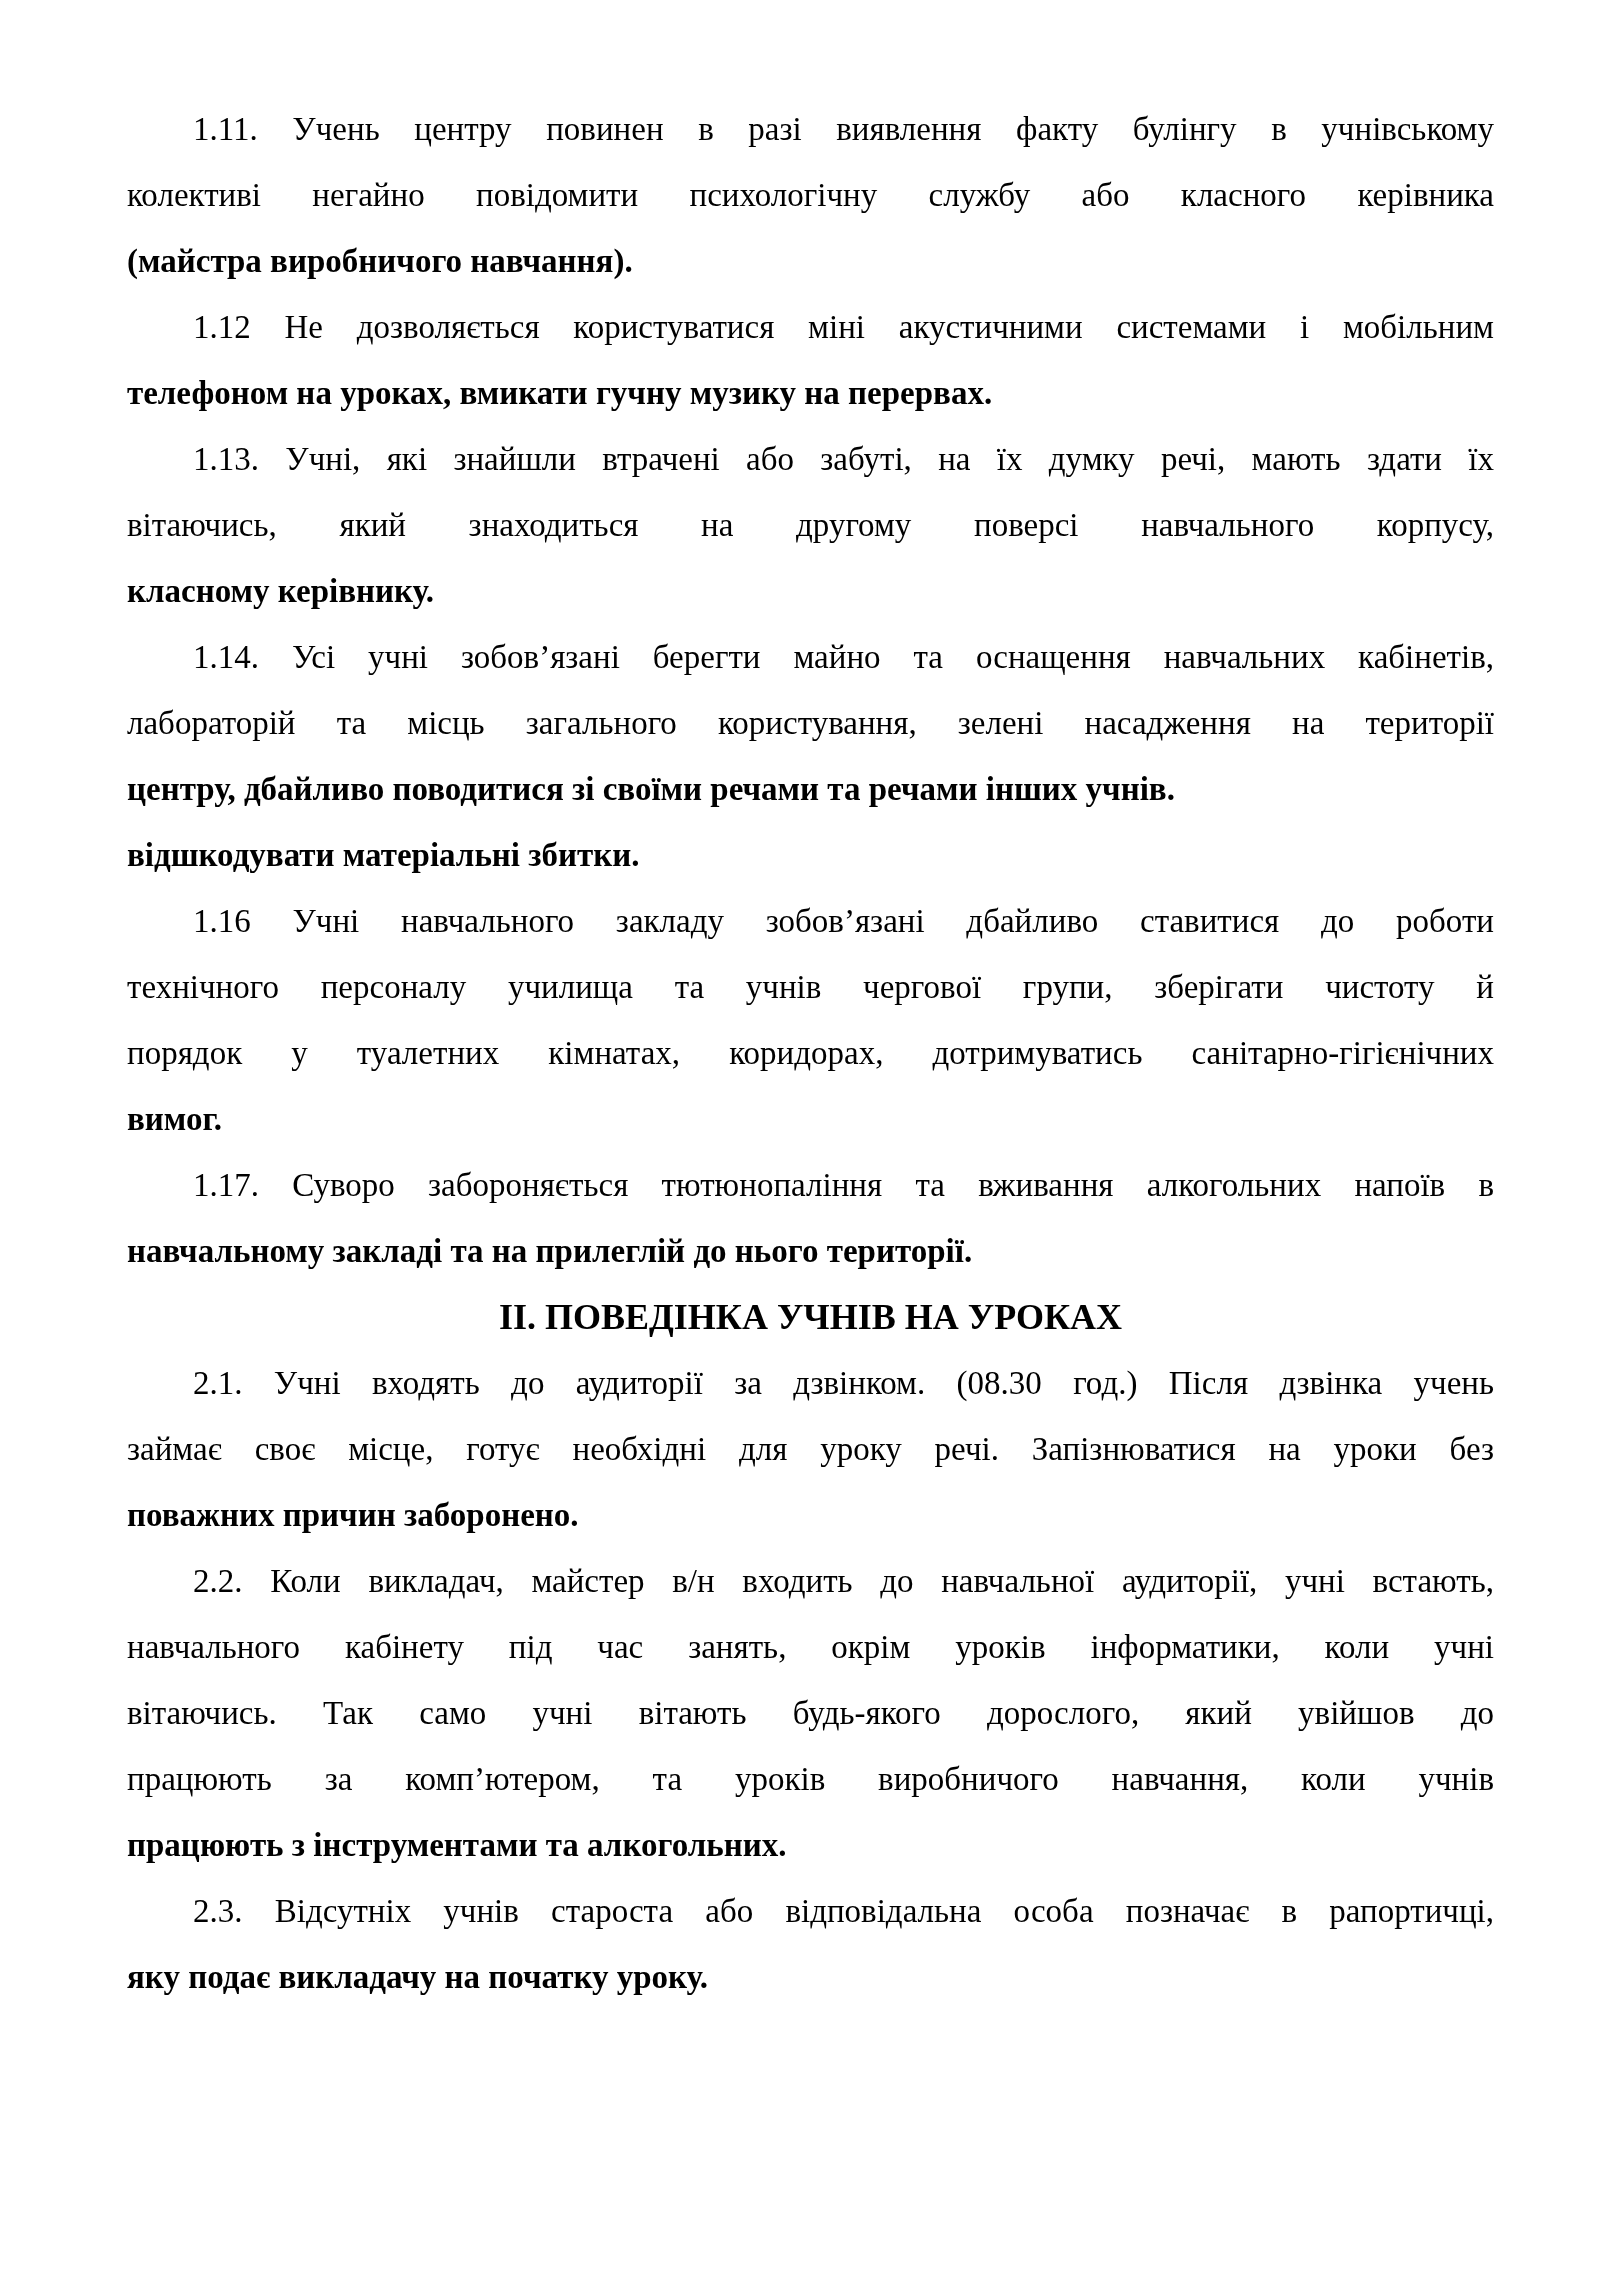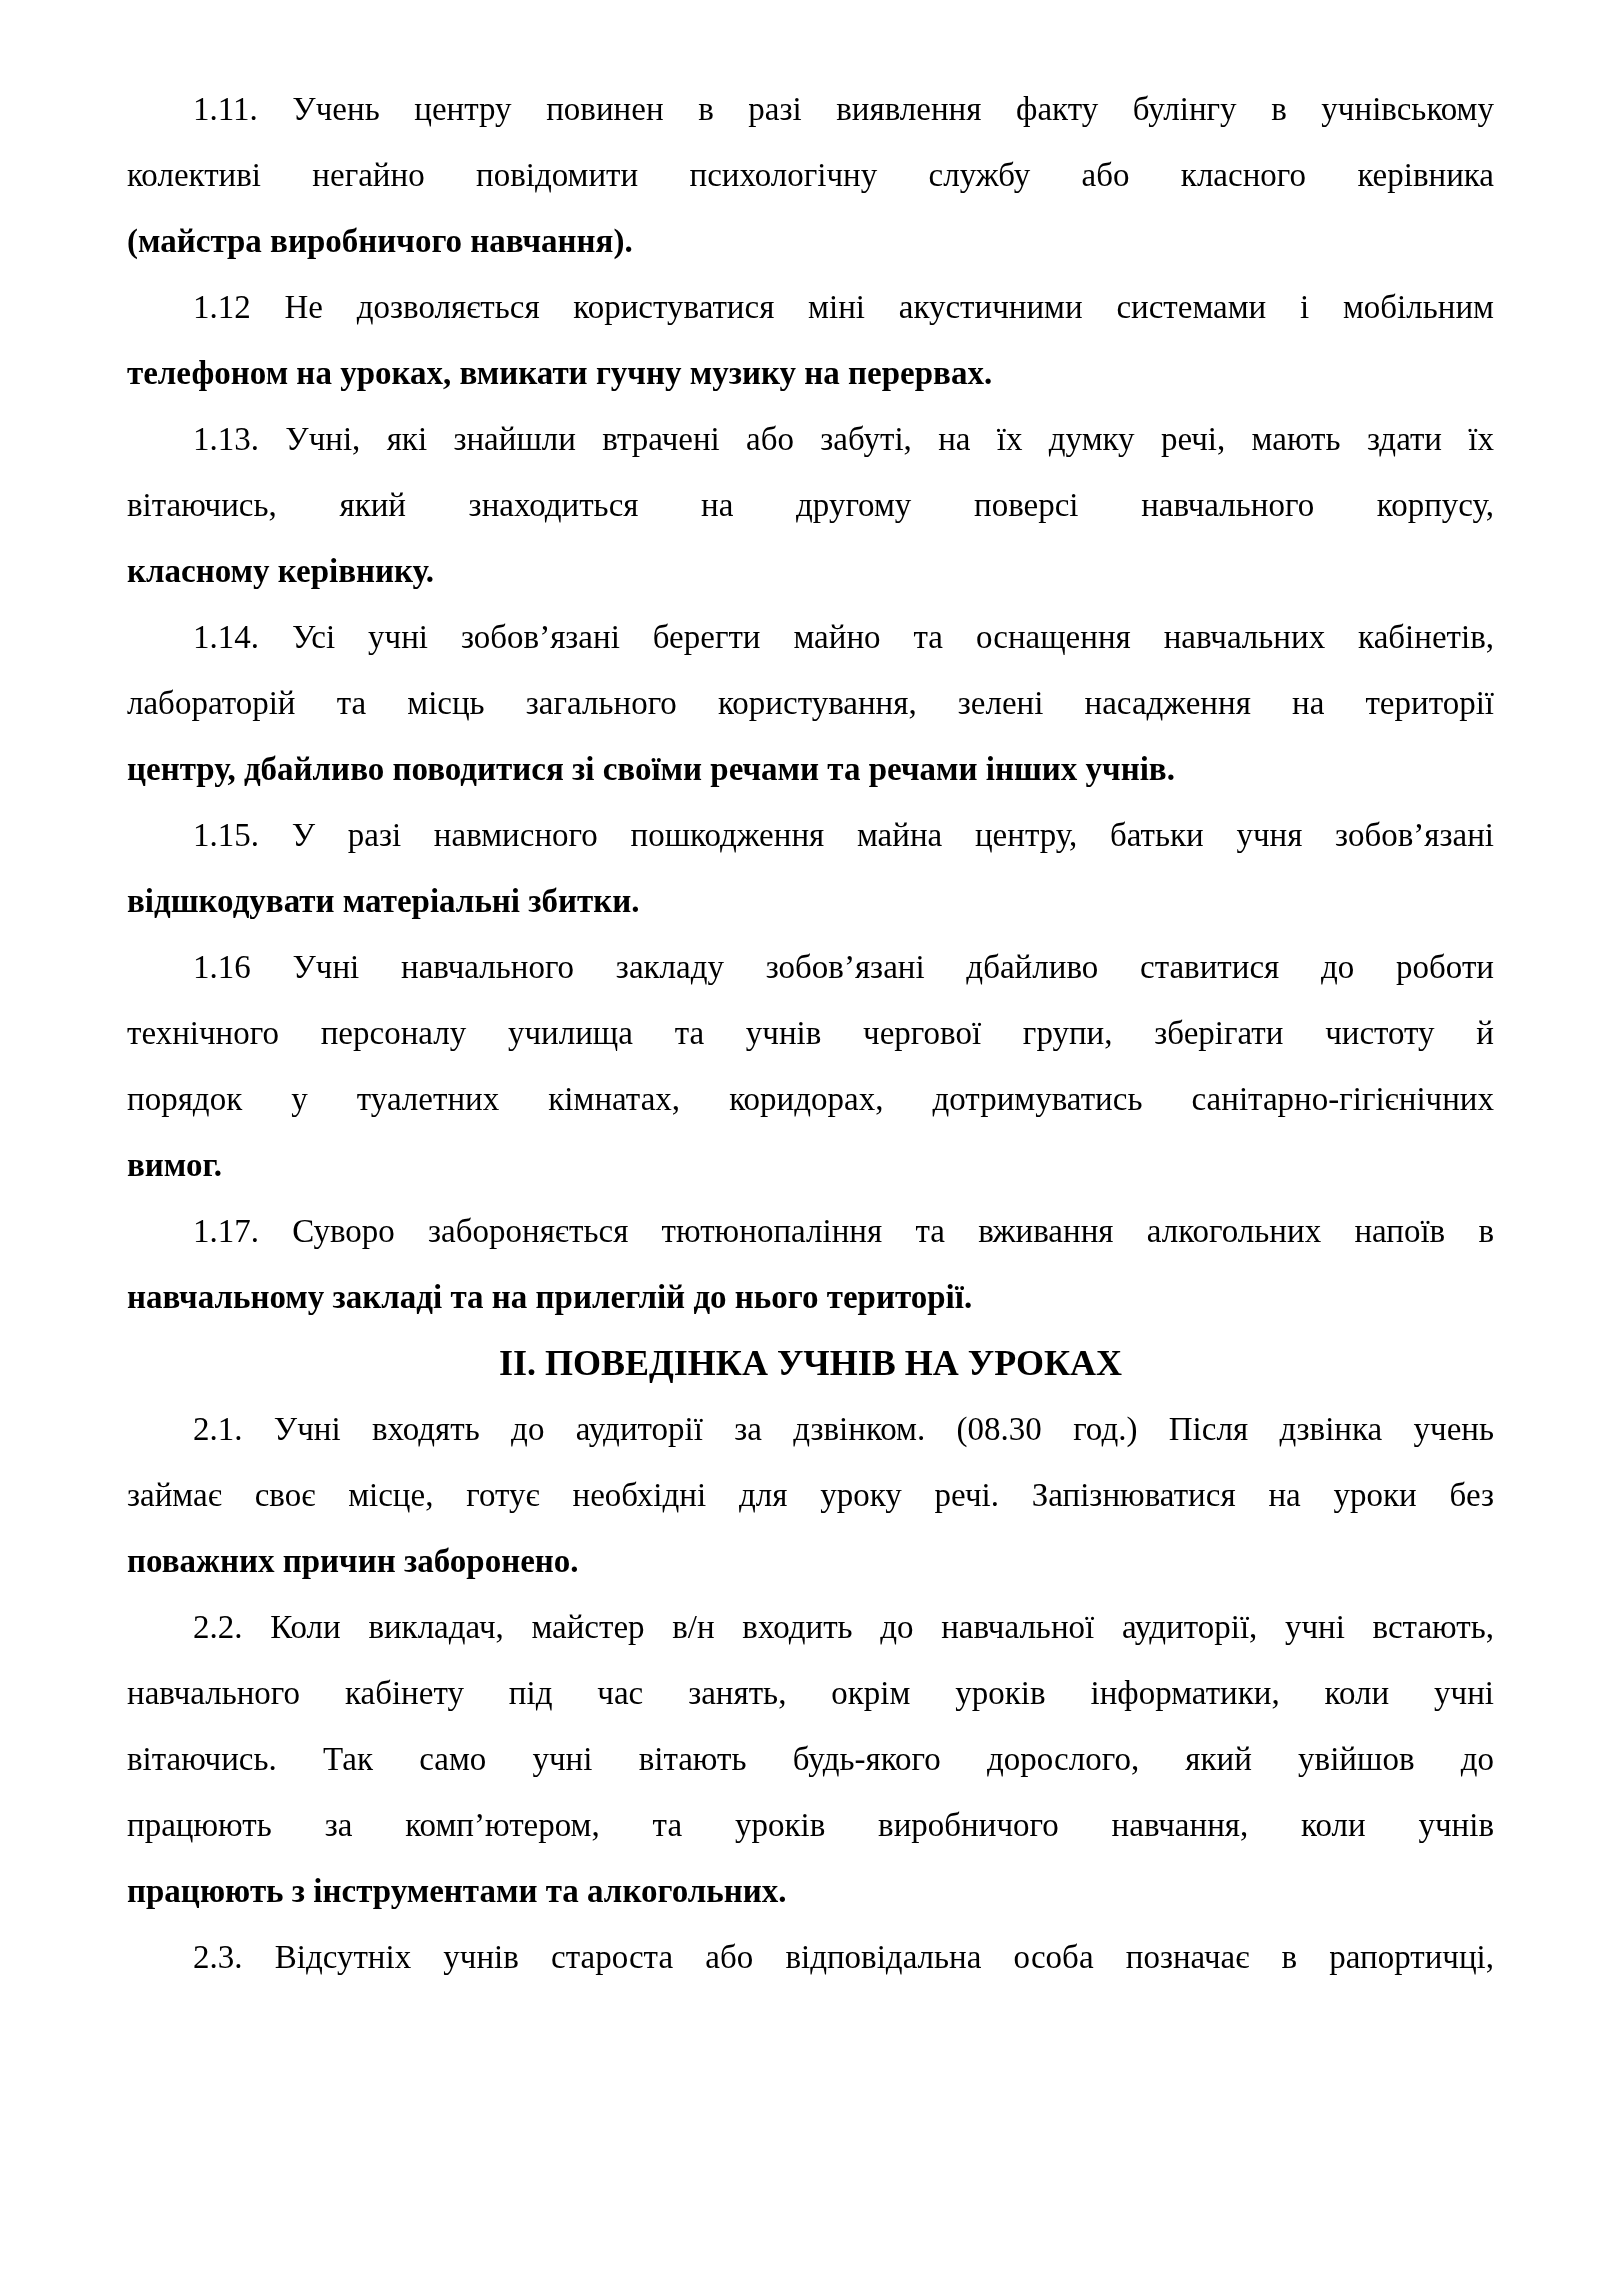--- a/index.html
+++ b/index.html
@@ -6,21 +6,21 @@
     margin: 0;
     padding: 0;
     background: #ffffff;
   }
   .page {
     position: relative;
     width: 1621px;
     height: 2008px;
     background: #ffffff;
     box-sizing: border-box;
-    padding: 76px 127px 0 127px;
+    padding: 96px 127px 0 127px;
     font-family: "Liberation Serif", "DejaVu Serif", serif;
     font-size: 33px;
     color: #000000;
     overflow: hidden;
   }
   .para {
     margin: 0;
     padding: 0;
   }
   .line {
@@ -66,21 +66,20 @@
         <div class="line first">1.13.  Учні, які знайшли втрачені або забуті, на їх думку речі, мають здати їх</div>
         <div class="line">вітаючись, який знаходиться на другому поверсі навчального корпусу,</div>
         <div class="line last">класному керівнику.</div>
       </div>
       <div class="para">
         <div class="line first">1.14. Усі учні зобов’язані берегти  майно та оснащення навчальних кабінетів,</div>
         <div class="line">лабораторій та місць загального користування, зелені насадження на території</div>
         <div class="line last">центру, дбайливо  поводитися зі своїми речами та речами інших учнів.</div>
       </div>
       <div class="para">
-        <div class="line first">1.15. У разі навмисного пошкодження майна центру, батьки учня зобов’язані</div>
         <div class="line last">відшкодувати матеріальні збитки.</div>
       </div>
       <div class="para">
         <div class="line first">1.16 Учні навчального закладу зобов’язані дбайливо ставитися до роботи</div>
         <div class="line">технічного персоналу училища та учнів чергової групи, зберігати чистоту й</div>
         <div class="line">порядок у туалетних кімнатах, коридорах, дотримуватись санітарно-гігієнічних</div>
         <div class="line last">вимог.</div>
       </div>
       <div class="para">
         <div class="line first">1.17. Суворо забороняється тютюнопаління та вживання алкогольних напоїв в</div>

